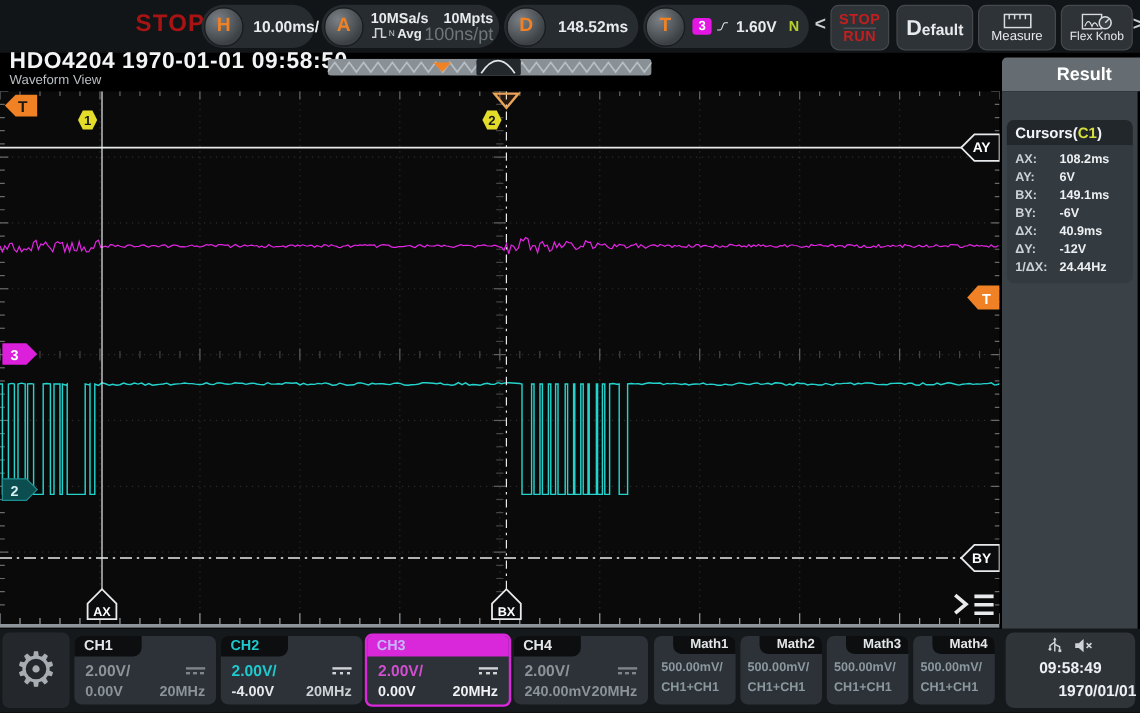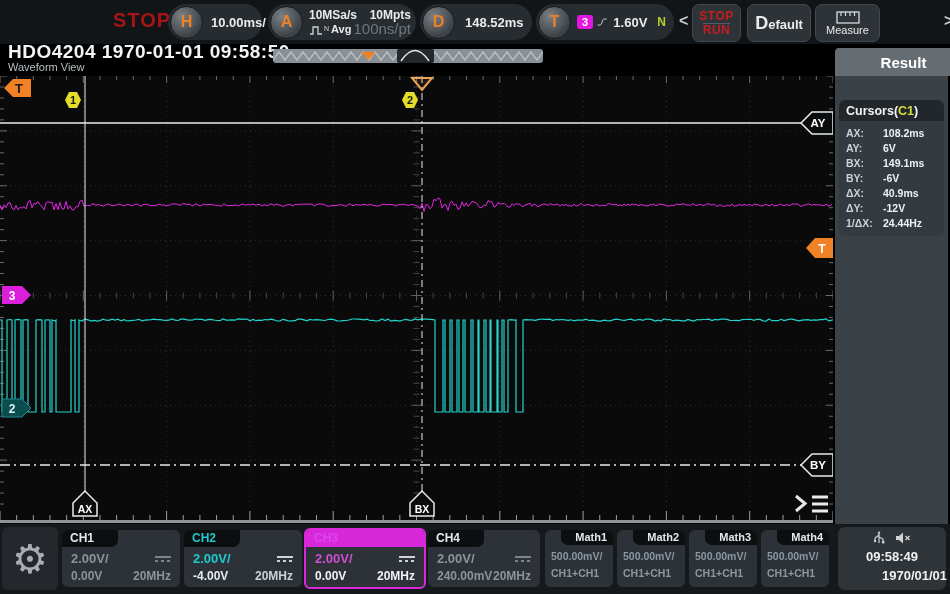--- a/index.html
+++ b/index.html
@@ -63,21 +63,21 @@
   .dim .dcicon i{background:#7d848a;}
   .dim .dcicon i+i{background:repeating-linear-gradient(90deg,#7d848a 0 3px,transparent 3px 6px);}
   .ch1.chcard .chtab{color:#e4e7e9;}
   .ch1 .chr1,.ch1 .chr2{color:#8d9499;}
   .ch2 .chtab{color:#1fc9cd;}
   .ch2 .chr1{color:#1fc9cd;}
   .ch2 .chr2{color:#e6eaec;}
   .ch2 .chr2 .bw{color:#cdd2d6;}
   .ch3{border:2px solid #d928d9;margin:-2px;}
   .ch3::before{content:"";position:absolute;top:0;left:0;right:0;height:17px;background:#d928d9;border-radius:4px 4px 0 0;}
-  .ch3 .chtab{background:transparent;color:#d946ef;}
+  .ch3 .chtab{background:transparent;color:#c4b5fd;}
   .ch3 .chr1{color:#d04fd0;}
   .ch3 .chr2{color:#f0f2f4;}
   .ch4 .chr1,.ch4 .chr2{color:#8d9499;}
   .ch4 .chtab{color:#e4e7e9;}
   .mathcard{position:absolute;top:530px;width:68px;height:57px;background:#2c3237;border-radius:6px;}
   .mathtab{position:absolute;top:0;right:0;width:52px;height:15px;background:#0c0e10;border-radius:0 6px 0 7px;
            font-size:11px;font-weight:bold;color:#e4e7e9;text-align:right;padding-right:6px;line-height:15px;box-sizing:border-box;}
   .mr1{position:absolute;top:20px;left:6px;font-size:10.5px;font-weight:bold;color:#8b98a0;}
   .mr2{position:absolute;top:37px;left:6px;font-size:10.5px;font-weight:bold;color:#8b98a0;}
   .clockpanel{position:absolute;left:838px;top:527px;width:108px;height:63px;background:#2e3438;border-radius:7px;}
@@ -98,21 +98,21 @@
   </div>
 
   <div class="hpanel" style="left:268px;width:148px;">
     <div class="knob">A</div>
     <div class="a-col">
       <div class="a-row">
         <span>10MSa/s</span>
         <span>10Mpts</span>
       </div>
       <div class="a-row" style="font-weight:normal;">
-        <span style="display:flex;align-items:flex-end;">
+        <span style="display:flex;align-items:flex-start;">
           <svg width="15" height="11" viewBox="0 0 15 11">
             <path d="M1,9 h3 v-7 h5 v7 h4" fill="none" stroke="#cfd3d6" stroke-width="1.3"></path>
           </svg>
           <sup style="font-size:7px;color:#cfd3d6;">N</sup>
           <b style="font-size:11px;margin-left:2px;">Avg</b>
         </span>
         <span class="gray-sub">100ns/pt</span>
       </div>
     </div>
   </div>
@@ -144,20 +144,29 @@
   </div>
 
   <div class="btn" style="left:815px;width:63px;">
     <svg width="24" height="13" viewBox="0 0 24 13">
       <rect x="1" y="1" width="22" height="11" fill="none" stroke="#d8dcdf" stroke-width="1.3"></rect>
       <path d="M5,1 v4 M9.5,1 v4 M14,1 v4 M18.5,1 v4" stroke="#d8dcdf" stroke-width="1.2"></path>
     </svg>
     <span>Measure</span>
   </div>
 
+  <div class="btn" style="left:884px;width:58px;">
+    <svg width="26" height="14" viewBox="0 0 26 14">
+      <rect x="1" y="1" width="16" height="12" fill="none" stroke="#d8dcdf" stroke-width="1.2"></rect>
+      <path d="M3,11 q3,-8 6,0 q2,-6 5,0" fill="none" stroke="#d8dcdf" stroke-width="1"></path>
+      <circle cx="20" cy="8" r="5" fill="#3a4045" stroke="#d8dcdf" stroke-width="1.3"></circle>
+      <path d="M20,8 l3,-3" stroke="#d8dcdf" stroke-width="1.2"></path>
+    </svg>
+    <span style="font-size:10px;">Flex Knob</span>
+  </div>
 
   <div class="arrow" style="left:944px;">&gt;</div>
 </div>
 
 <div class="title">HDO4204 1970-01-01 09:58:50</div>
 <div class="viewlabel">Waveform View</div>
 
 <svg class="abs" style="left:273px;top:49px;" width="270" height="15" viewBox="0 0 270 15">
   <rect x="0" y="0" width="270" height="14" rx="3" fill="#8a9196"></rect>
   <path d="M0 11L6 3L12 11L18 3L24 11L30 3L36 11L42 3L48 11L54 3L60 11L66 3L72 11L78 3L84 11L90 3L96 11L102 3L108 11L114 3L120 11L126 3L132 11L138 3L144 11L150 3L156 11L162 3L168 11L174 3L180 11L186 3L192 11L198 3L204 11L210 3L216 11L222 3L228 11L234 3L240 11L246 3L252 11L258 3L264 11L270 3" fill="none" stroke="#b8bec2" stroke-width="1.4"></path>

